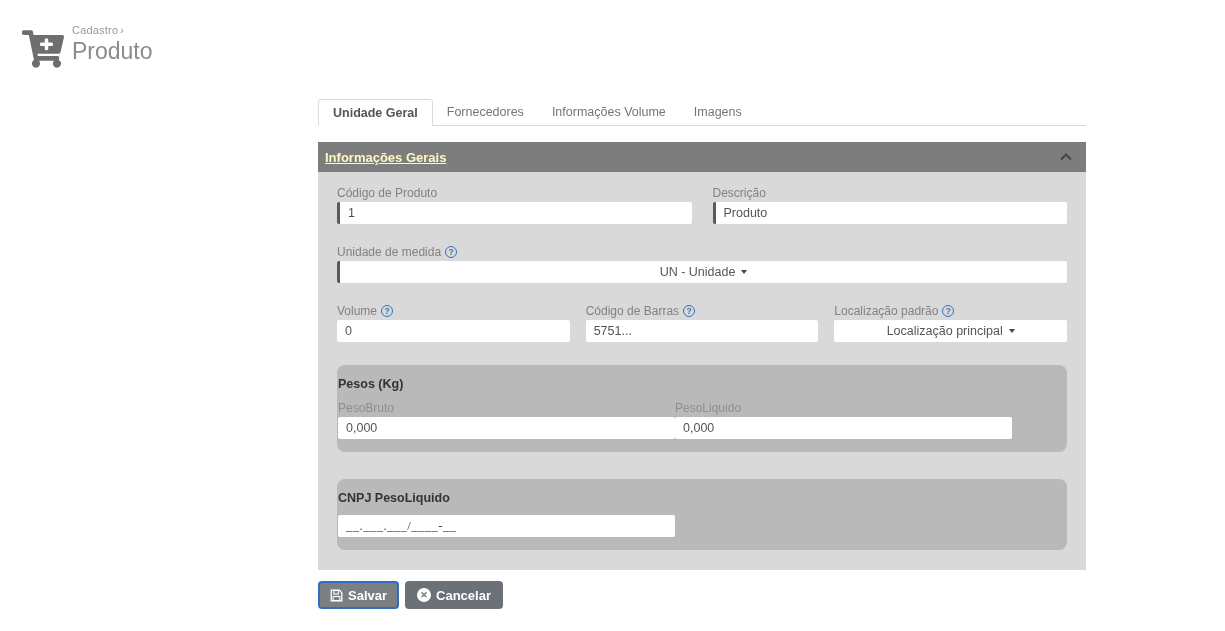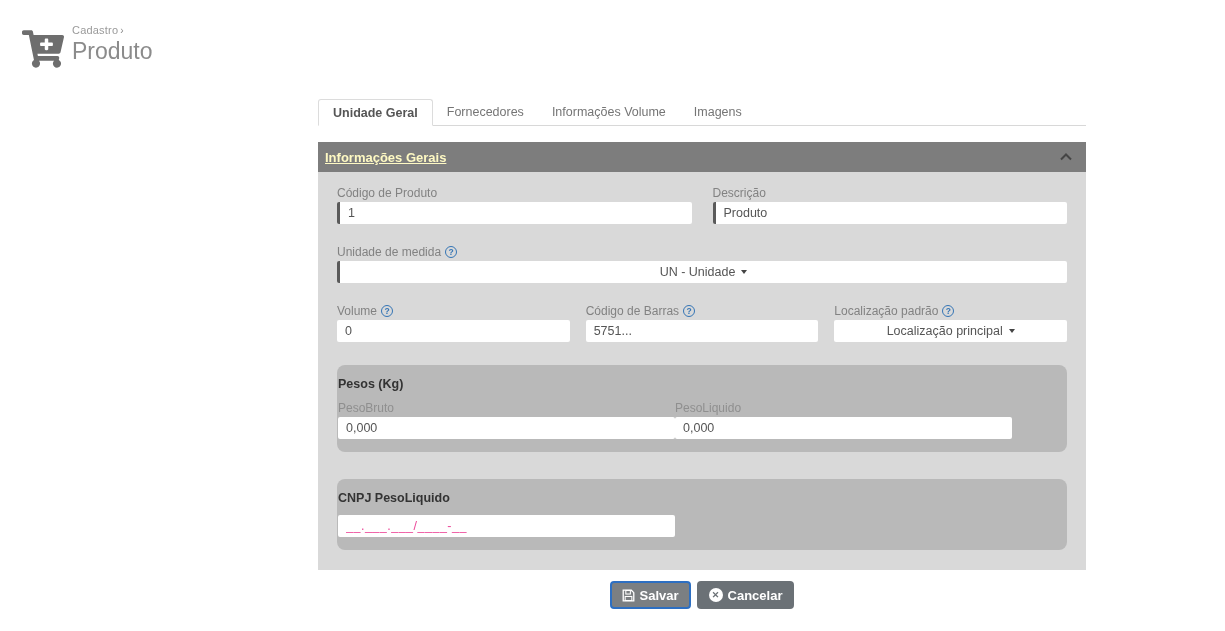--- a/index.html
+++ b/index.html
@@ -125,24 +125,24 @@
     background: #b9b9b9;
     border-radius: 8px;
     margin-top: 23px;
     padding: 12px 1px 13px;
   }
   .panel.cnpj { margin-top: 27px; }
   .panel-title { font-size: 12.5px; font-weight: bold; color: #333333; }
   .panel-row { display: flex; justify-content: flex-start; margin-top: 10px; }
   .panel-field { width: 337px; }
   .panel-field .field-label { color: #8f8f8f; }
-  .mask-input { color: #ec4899; letter-spacing: .5px; }
-
-  
-  .btn-row { display: flex; justify-content: center; gap: 6px; margin-top: 11px; }
+  .mask-input { color: #0c4a6e; letter-spacing: .5px; font-family: Liberation Serif, serif; }
+
+  
+  .btn-row { display: flex; gap: 6px; margin-top: 11px; }
   .btn {
     display: inline-flex;
     align-items: center;
     gap: 5px;
     font-family: "Liberation Sans", sans-serif;
     font-size: 13px;
     font-weight: bold;
     color: #ffffff;
     border-radius: 4px;
     cursor: pointer;

